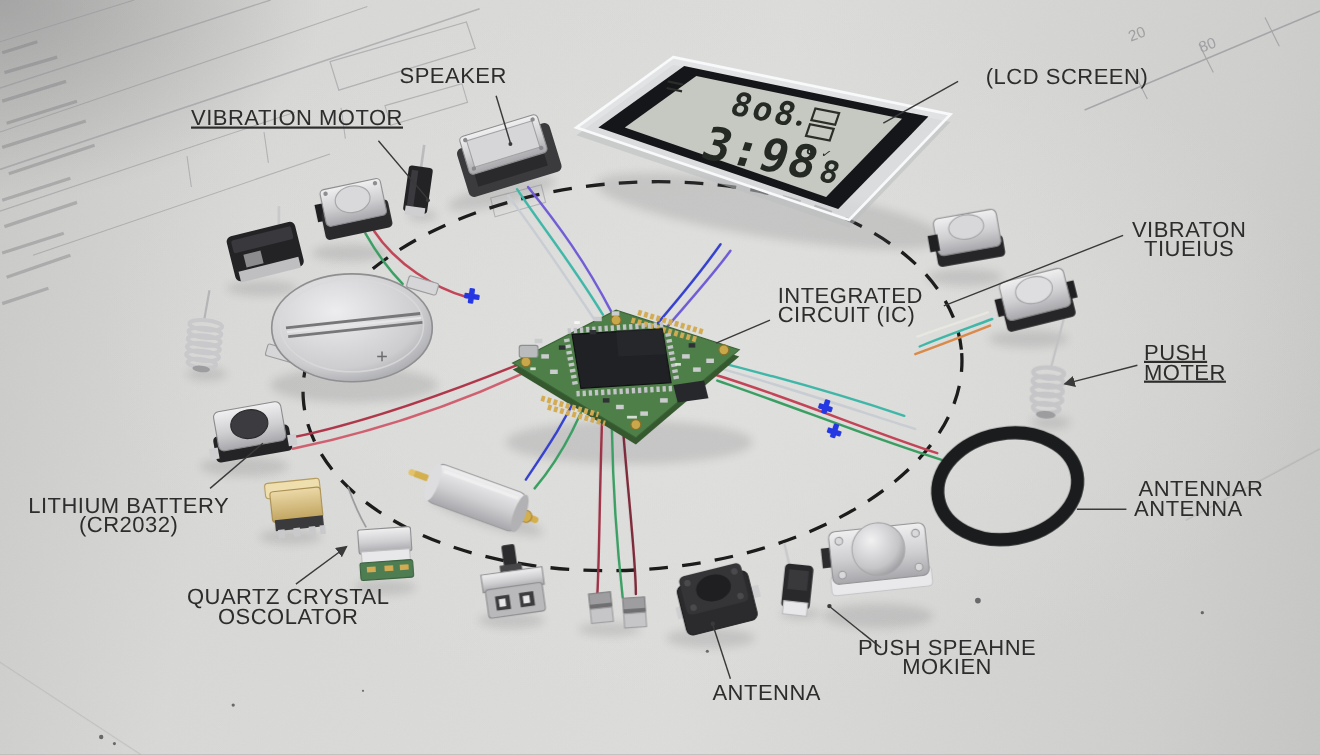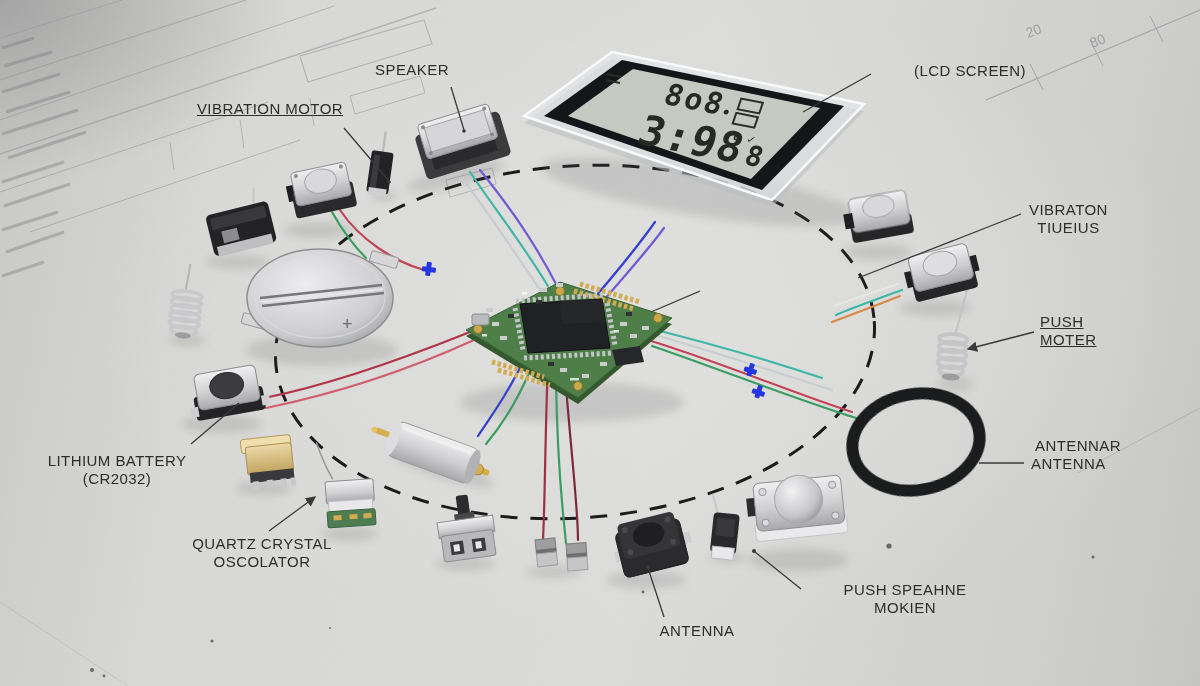--- a/index.html
+++ b/index.html
@@ -7,21 +7,21 @@
     position:relative;width:1200px;height:686px;overflow:hidden;
     background:
       radial-gradient(420px 260px at 0% 0%, rgba(120,120,122,.45), rgba(120,120,122,0) 70%),
       radial-gradient(900px 520px at 54% 46%, #e0e0de 0%, rgba(224,224,222,0) 62%),
       linear-gradient(100deg,#c9c9c7 0%,#d8d8d6 20%,#dcdcda 55%,#cfcfcd 88%,#c6c6c4 100%);
     font-family:"Liberation Sans",sans-serif;
   }
   svg.layer{position:absolute;left:0;top:0;}
   .label{
     position:absolute;
-    font-size:15px;line-height:17.5px;letter-spacing:.45px;
+    font-size:20px;line-height:17.5px;letter-spacing:.45px;
     color:#2d2d2d;white-space:nowrap;font-weight:500;
   }
   .label.center{transform:translateX(-50%);text-align:center;}
   .leader{stroke:#3a3a3a;stroke-width:1.3;fill:none;}
   .leaddot{fill:#3a3a3a;}
   .bgline{stroke:#94949a;fill:none;}
   .bgtext{fill:#8b8b90;font-family:"Liberation Sans",sans-serif;}
   .lcdtxt{font-family:"DejaVu Sans Mono",monospace;font-weight:bold;fill:#262a24;}
   .pinrow{stroke:#c3c5c8;stroke-width:5;stroke-dasharray:3 2.6;fill:none;}
   .goldrow{stroke:#d2ab52;stroke-width:5;stroke-dasharray:3.4 2.4;fill:none;}
@@ -456,20 +456,24 @@
 
 <div class="label center" style="left:970px;top:62px;">
   <div>(LCD SCREEN)</div>
 </div>
 
 <div class="label left" style="left:1029px;top:201px;text-align:center;">
   <div>VIBRATON</div>
   <div>TIUEIUS</div>
 </div>
 
+<div class="label left" style="left:707px;top:261px;">
+  <div>INTEGRATED</div>
+  <div>CIRCUIT (IC)</div>
+</div>
 
 <div class="label left" style="left:1040px;top:313px;text-decoration:underline;">
   <div>PUSH</div>
   <div>MOTER</div>
 </div>
 
 <div class="label left" style="left:1031px;top:437px;">
   <div style="padding-left:4px;">ANTENNAR</div>
   <div>ANTENNA</div>
 </div>
@@ -481,18 +485,18 @@
 
 <div class="label center" style="left:214px;top:535px;margin-left:48px;">
   <div>QUARTZ CRYSTAL</div>
   <div>OSCOLATOR</div>
 </div>
 
 <div class="label center" style="left:697px;top:622px;">
   <div>ANTENNA</div>
 </div>
 
-<div class="label center" style="left:861px;top:581px;margin-left:44px;">
+<div class="label center" style="left:861px;top:581px;">
   <div>PUSH SPEAHNE</div>
   <div>MOKIEN</div>
 </div>
 
 </div>
 
 </body></html>

